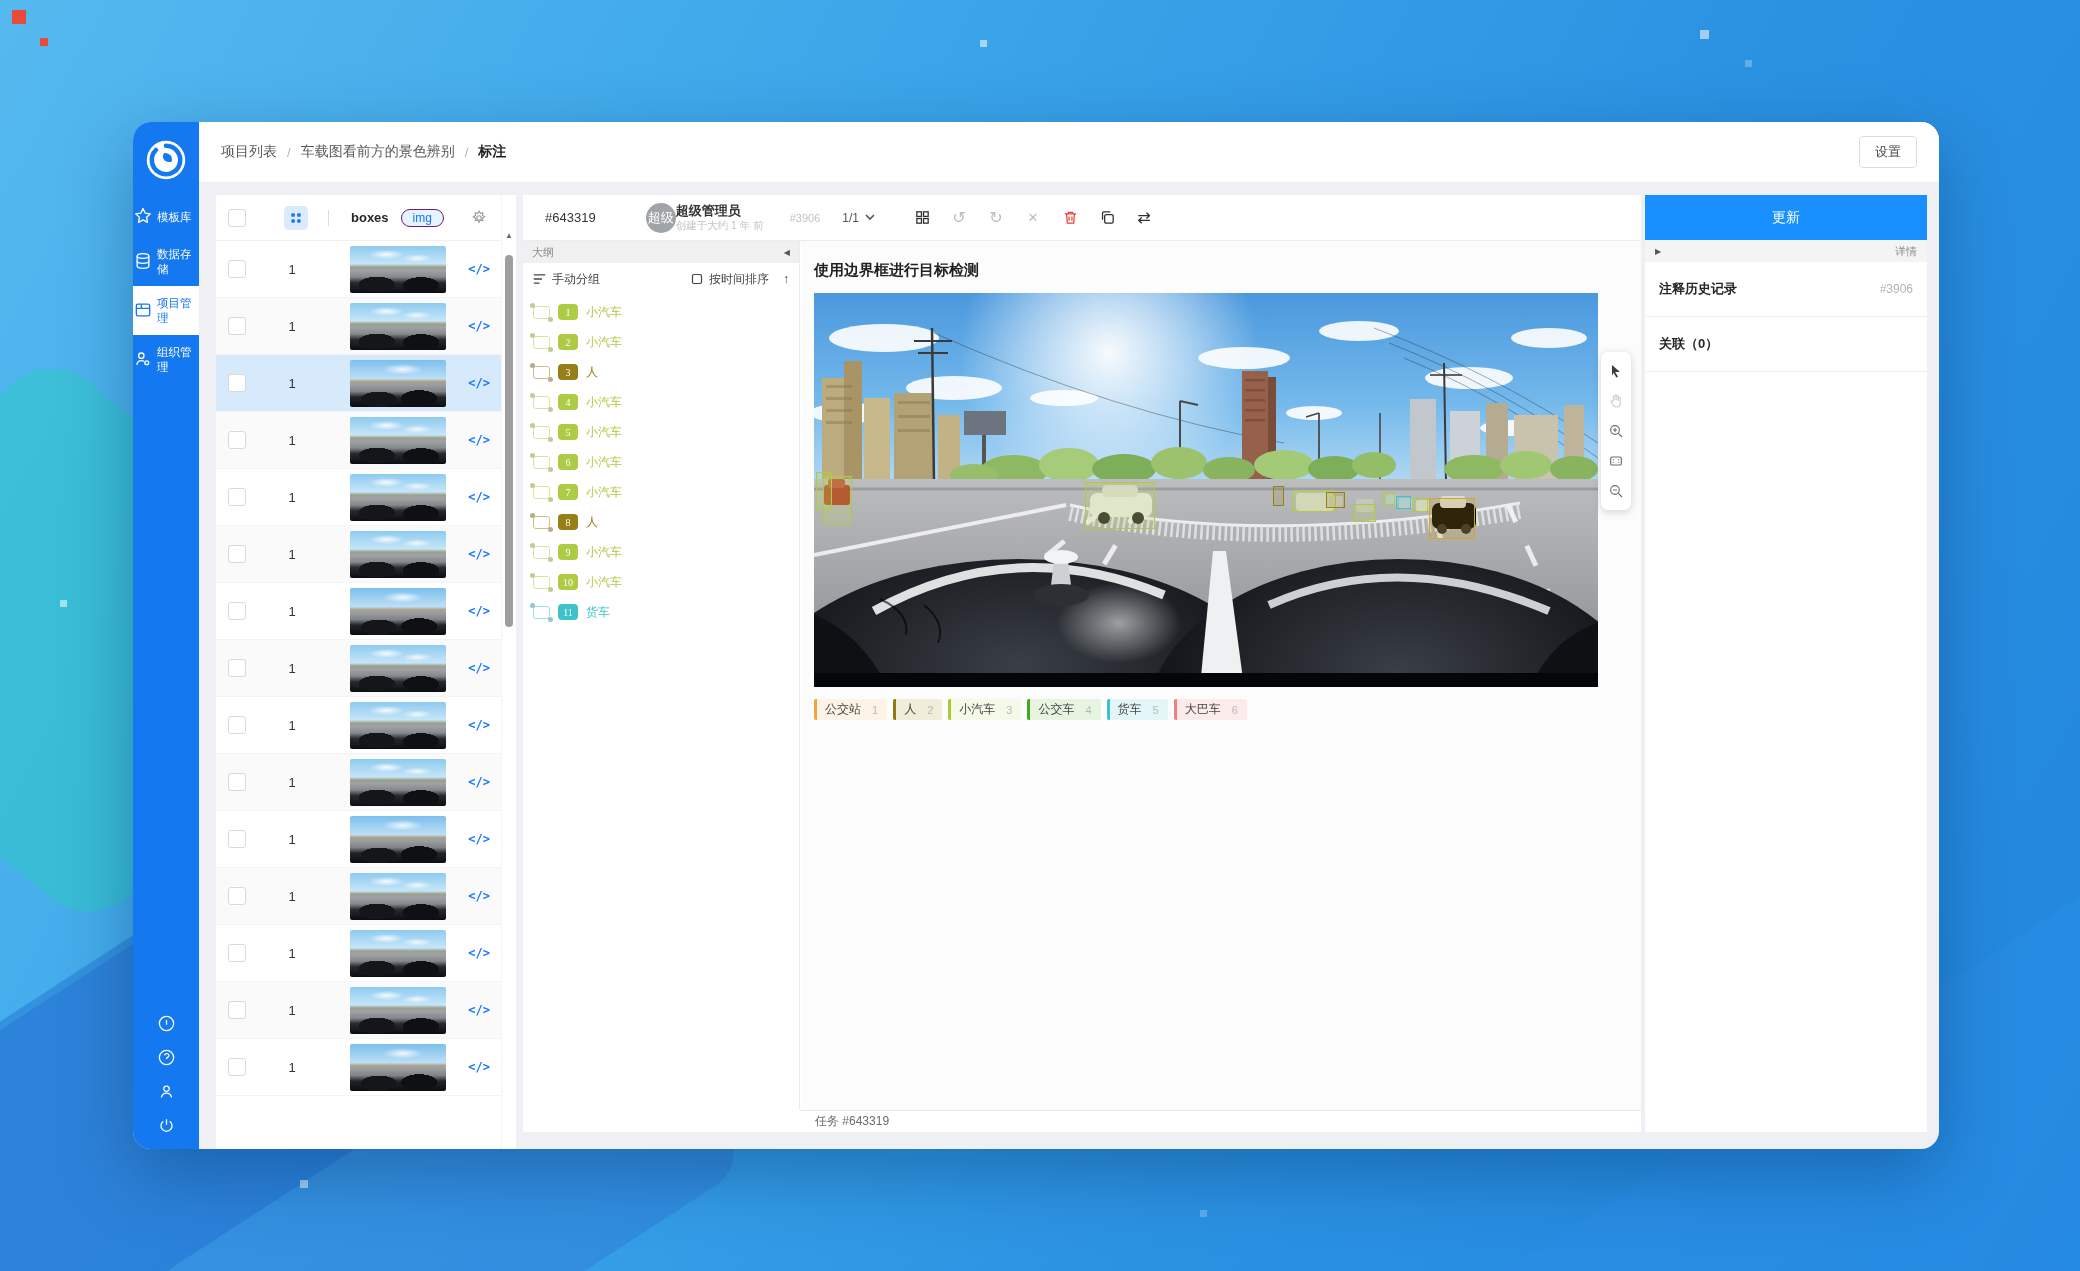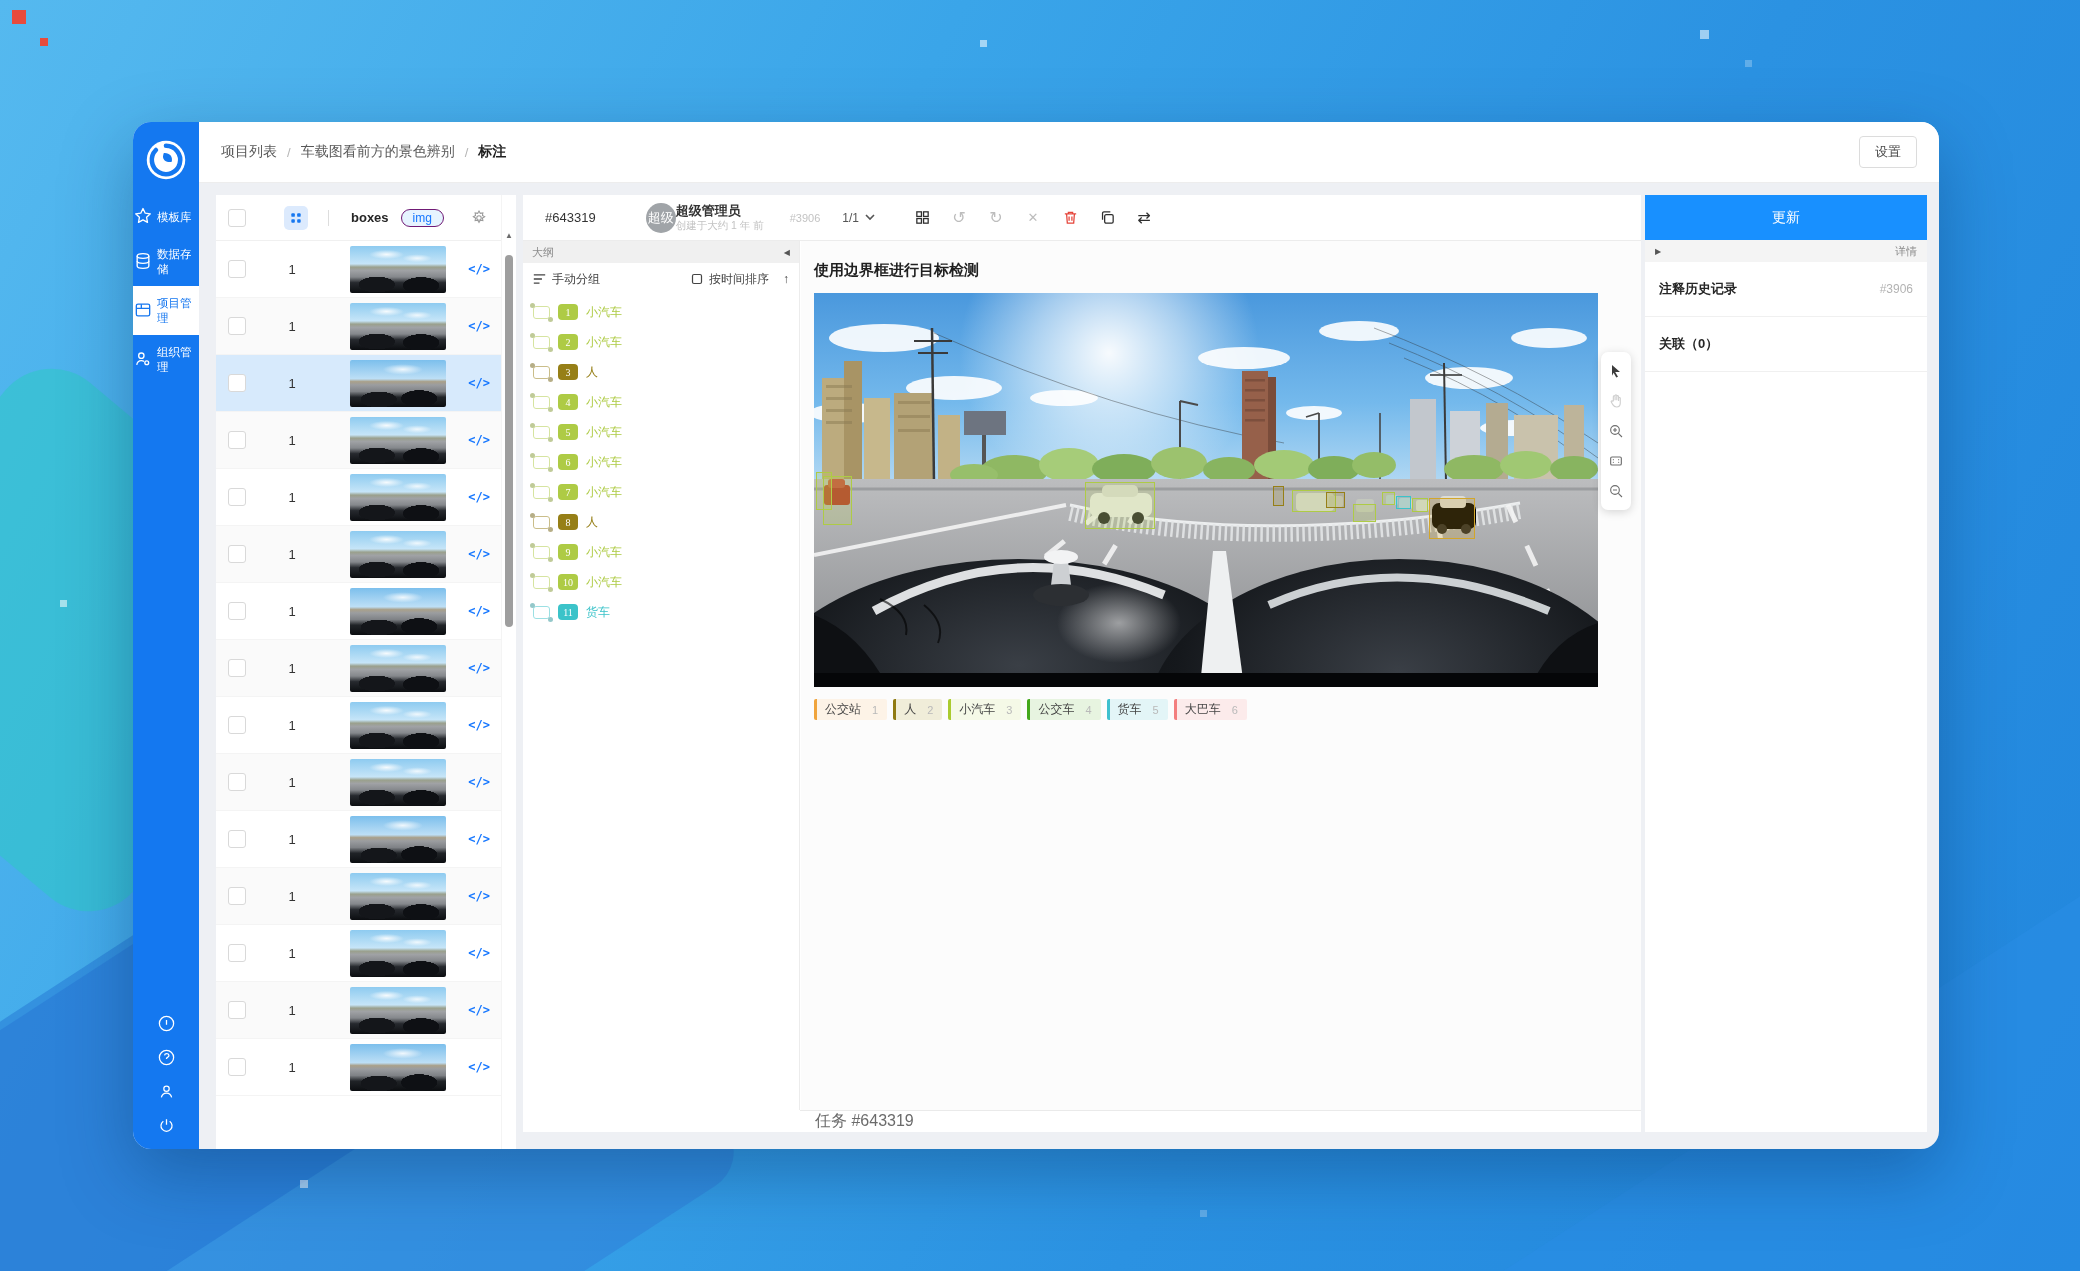--- a/index.html
+++ b/index.html
@@ -111,21 +111,21 @@
   .stage svg.scene{position:absolute;left:0;top:0;width:100%;height:100%;}
   .abox{position:absolute;border:1.5px solid var(--c);background:var(--f);box-sizing:border-box;cursor:pointer;}
   .chips{position:absolute;left:13px;top:458px;display:flex;gap:6px;}
   .chip{display:flex;align-items:center;background:var(--bg);border-radius:2px;overflow:hidden;height:21px;padding-right:9px;cursor:pointer;}
   .chip .bar{width:3px;align-self:stretch;background:var(--bar);margin-right:8px;}
   .chip .lbl{font-size:12px;color:#454545;}
   .chip .key{font-size:11px;color:#b9b9b9;margin-left:11px;}
   .palette{position:absolute;right:10px;top:111px;width:30px;background:#fff;border-radius:7px;box-shadow:0 2px 10px rgba(0,0,0,.16);padding:4px 0;}
   .pal-btn{width:30px;height:30px;display:flex;align-items:center;justify-content:center;cursor:pointer;}
   .mid-footer{position:absolute;left:277px;right:0;bottom:0;height:22px;border-top:1px solid #eaeaea;background:#fff;display:flex;align-items:center;padding-left:15px;box-sizing:border-box;}
-  .mid-footer span{font-size:16px;color:#6b6b6b;}
+  .mid-footer span{font-size:12px;color:#6b6b6b;}
   
   .update-btn{height:45px;background:#1890ff;color:#fff;font-size:14px;display:flex;align-items:center;justify-content:center;cursor:pointer;}
   .rp-bar{height:22px;background:#f4f4f4;display:flex;align-items:center;padding:0 10px;box-sizing:border-box;}
   .rp-bar .tri{font-size:8px;color:#555;cursor:pointer;}
   .rp-bar .ttl{margin-left:auto;font-size:11px;color:#8c8c8c;}
   .rp-row{display:flex;align-items:center;padding:18px 14px;border-bottom:1px solid #f0f0f0;cursor:pointer;}
   .rp-row .lab{font-size:13px;color:#262626;font-weight:bold;}
   .rp-row .val{margin-left:auto;font-size:12px;color:#b3b3b3;}
 </style>
 </head>

